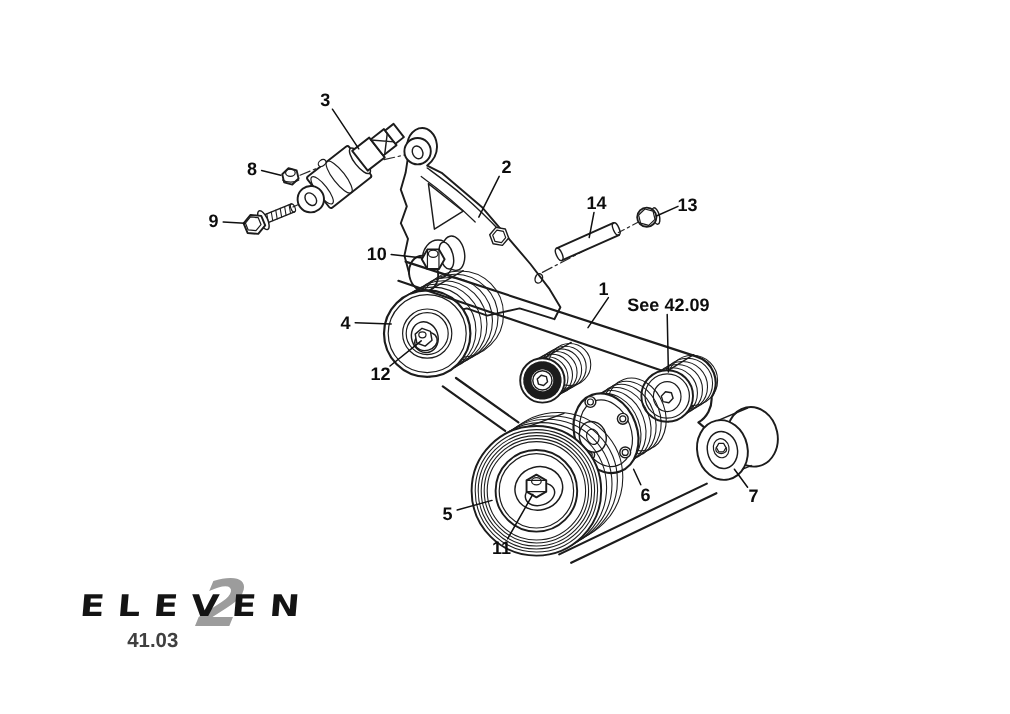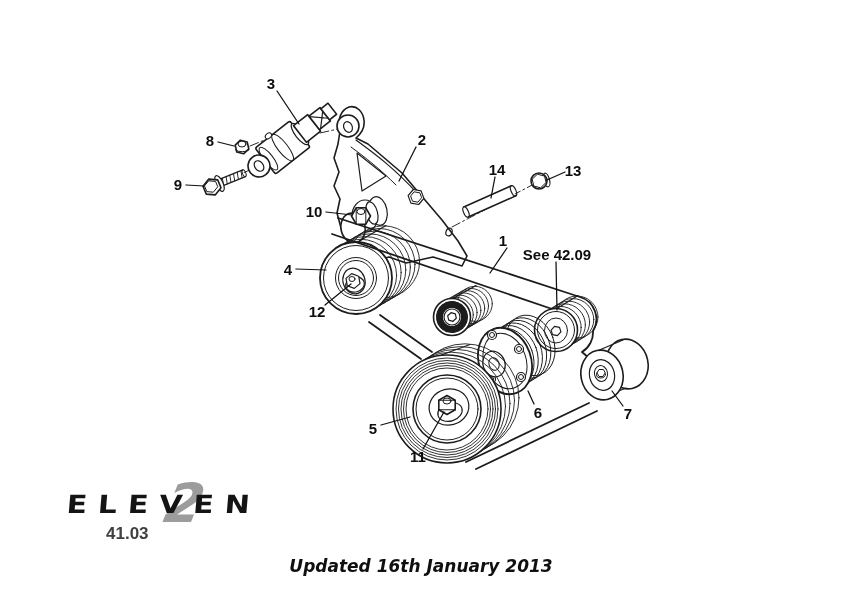--- a/index.html
+++ b/index.html
@@ -262,15 +262,14 @@
         <line x1="556" y1="262" x2="557" y2="310" class="leader"></line>
         <text x="557" y="259.5" text-anchor="middle" class="callout-label">See 42.09</text>
       </g>
   </svg>
 
   <div class="logo-wrap">
     <span class="logo-badge">2</span>
     <span class="logo-text">ELEVEN</span>
   </div>
   <div class="page-number">41.03</div>
-  <div class="updated">Updated 16th January 2013</div>
 
 </div>
 
 </body></html>

